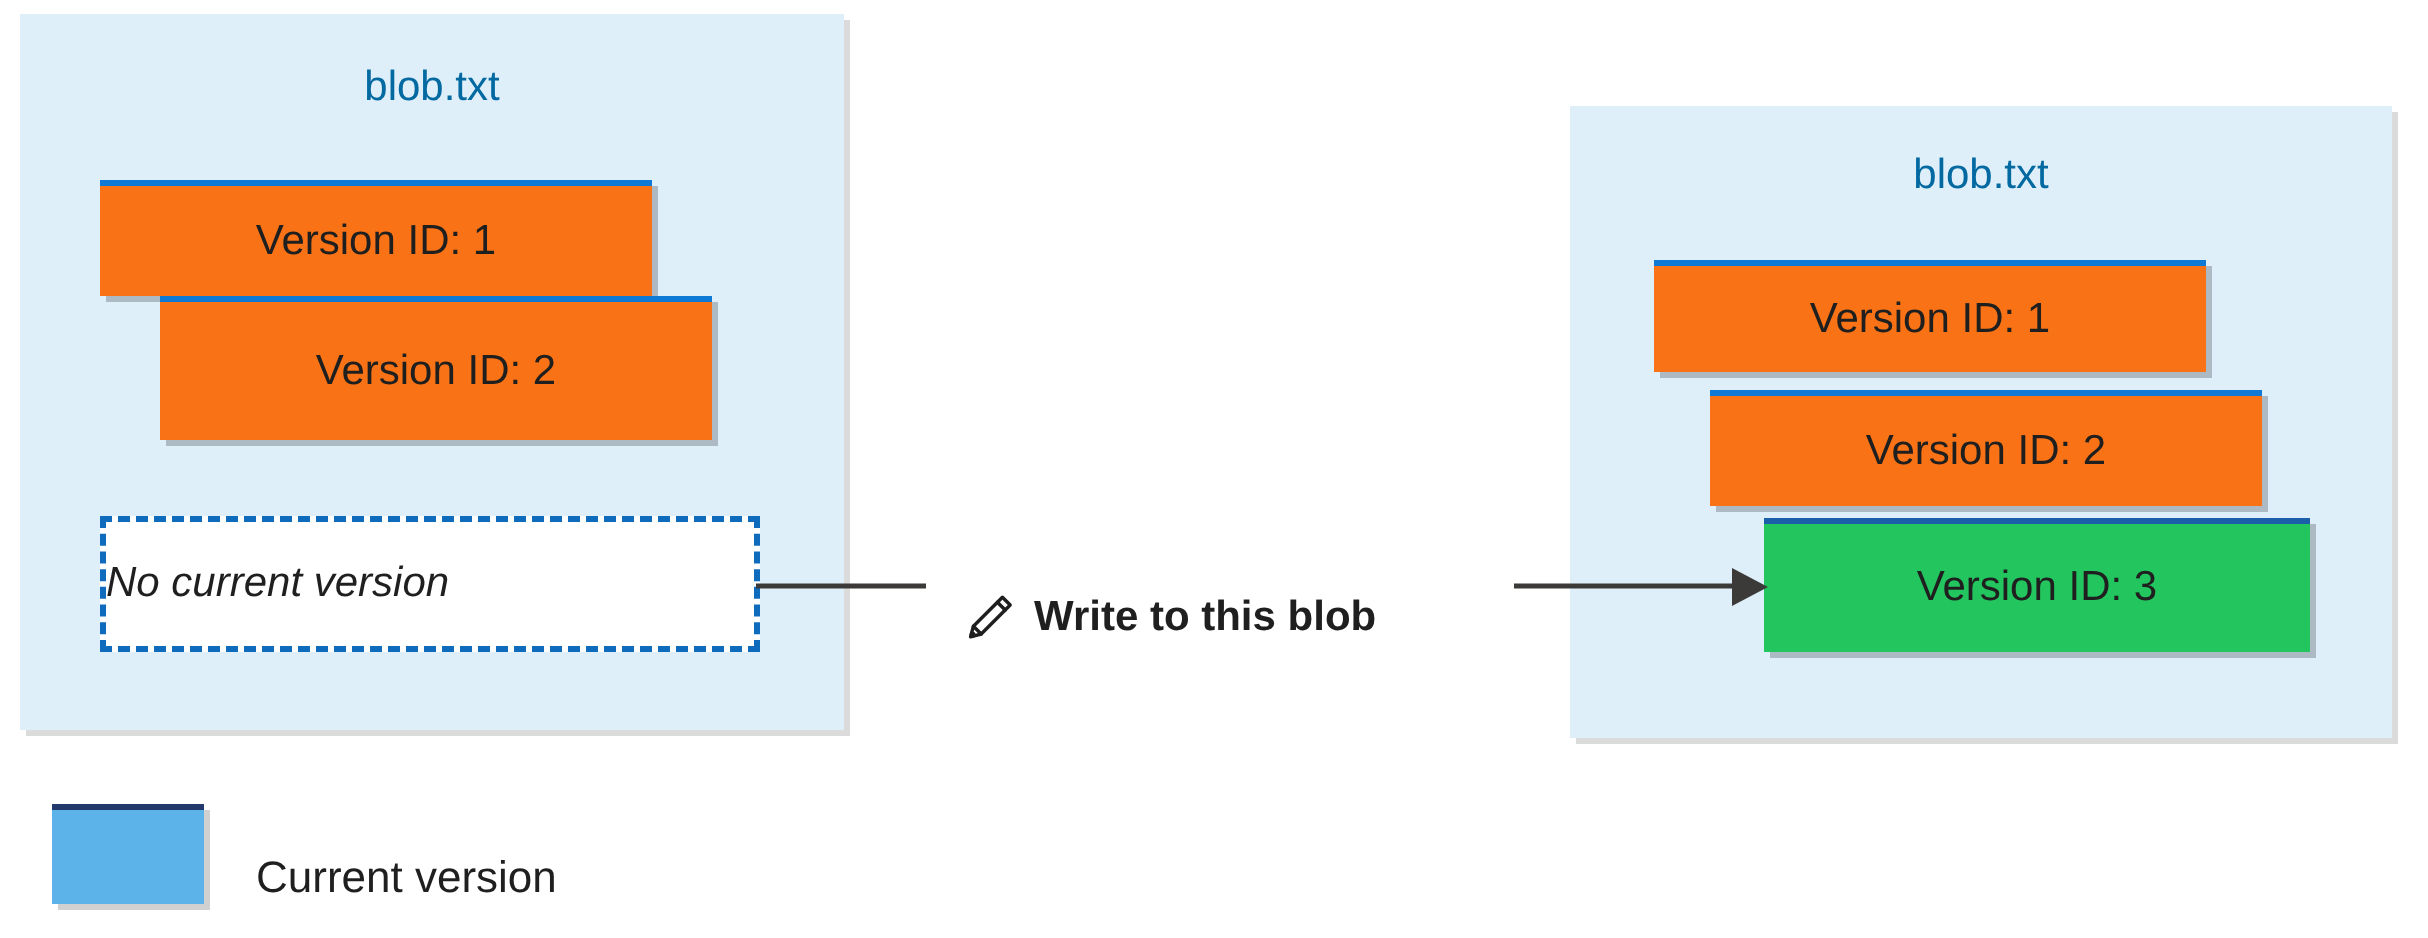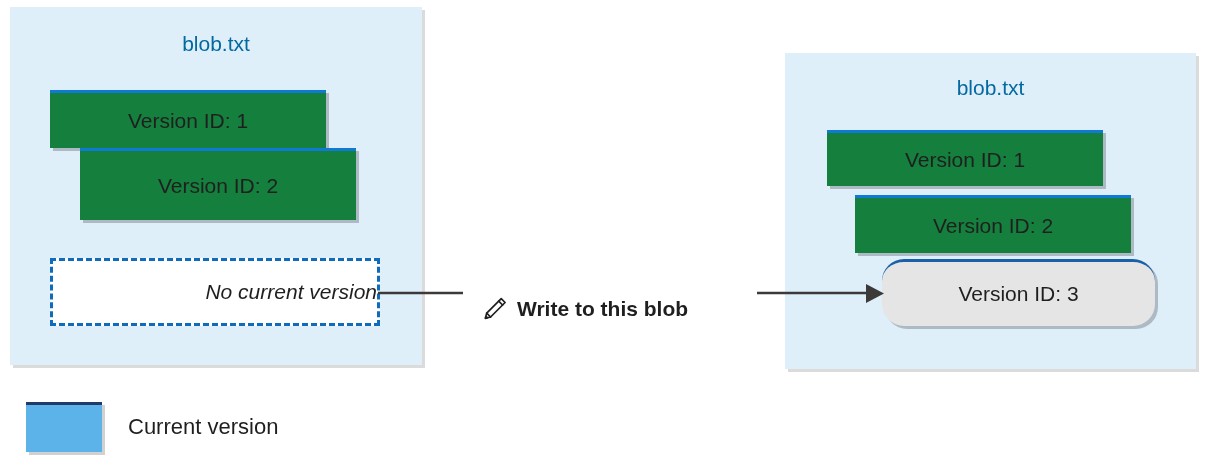--- a/index.html
+++ b/index.html
@@ -45,37 +45,36 @@
     display: flex;
     align-items: center;
     justify-content: center;
     font-size: 21px;
     line-height: 26px;
     color: #1f1f1f;
     box-shadow: 3px 3px 0 0 rgba(0,0,0,0.22);
     white-space: nowrap;
   }
   .version-card.previous {
-    background: #15803d;
+    background: #f97316;
   }
   .version-card.current {
-    background: #e5e5e5;
+    background: #22c55e;
     border-top: 3px solid #1b5fa8;
-    border-radius: 22px;
   }
 
   
   .nocurrent-box {
     position: absolute;
     box-sizing: border-box;
     background: #ffffff;
     border: 3px dashed #0f6cbd;
     display: flex;
     align-items: center;
-    justify-content: flex-end;
+    justify-content: flex-start;
     font-style: italic;
     font-size: 21px;
     line-height: 26px;
     color: #1f1f1f;
     white-space: nowrap;
   }
 
   
   .connector-svg {
     position: absolute;
@@ -109,21 +108,21 @@
   
   .legend {
     position: absolute;
     left: 14px;
     top: 402px;
     display: flex;
     align-items: center;
   }
   .legend-entry {
     display: flex;
-    align-items: center;
+    align-items: flex-end;
     padding-left: 12px;
   }
   .legend-swatch {
     box-sizing: border-box;
     width: 76px;
     height: 50px;
     box-shadow: 3px 3px 0 0 rgba(0,0,0,0.18);
   }
   .legend-swatch.current {
     background: #5cb3ea;

